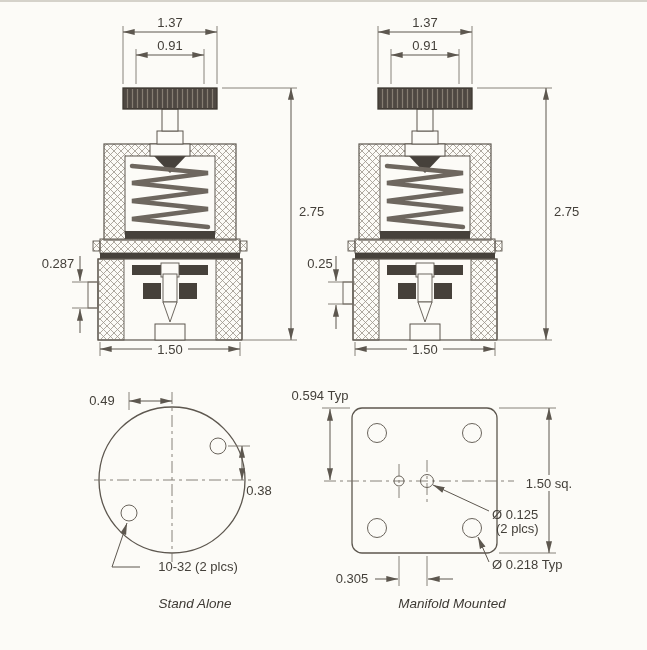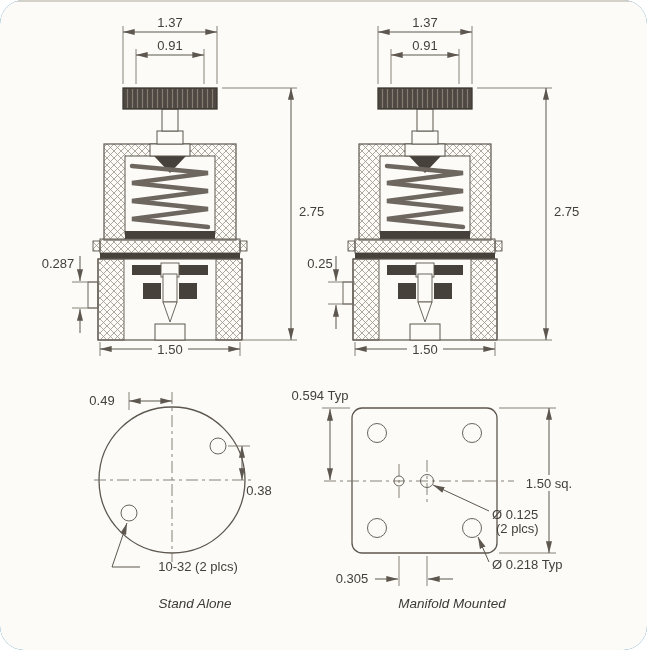--- a/index.html
+++ b/index.html
@@ -1,17 +1,17 @@
 <!DOCTYPE html>
 <html><head>
 <meta charset="utf-8">
 <style>
   html,body{margin:0;padding:0;background:#ffffff;}
   .stage{position:relative;width:647px;height:650px;background:#0369a1;overflow:hidden;
-         font-family:"Liberation Sans", sans-serif;border-radius:24px;}
+         font-family:"Liberation Sans", sans-serif;}
   svg text{font-family:"Liberation Sans", sans-serif;font-size:13px;fill:#44403a;}
   svg text.caption{font-style:italic;font-size:13.5px;fill:#3e3a34;}
   svg .thin{stroke:#6a645c;stroke-width:1;fill:none;}
   svg .dimline{stroke:#5d574f;stroke-width:1;fill:none;}
   svg .ext{stroke:#7a746b;stroke-width:0.9;fill:none;}
   svg .center{stroke:#7a746b;stroke-width:0.9;fill:none;stroke-dasharray:12 4 3 4;}
   svg .outline{stroke:#5d574f;stroke-width:1.3;fill:none;}
 </style>
 </head>
 <body>

